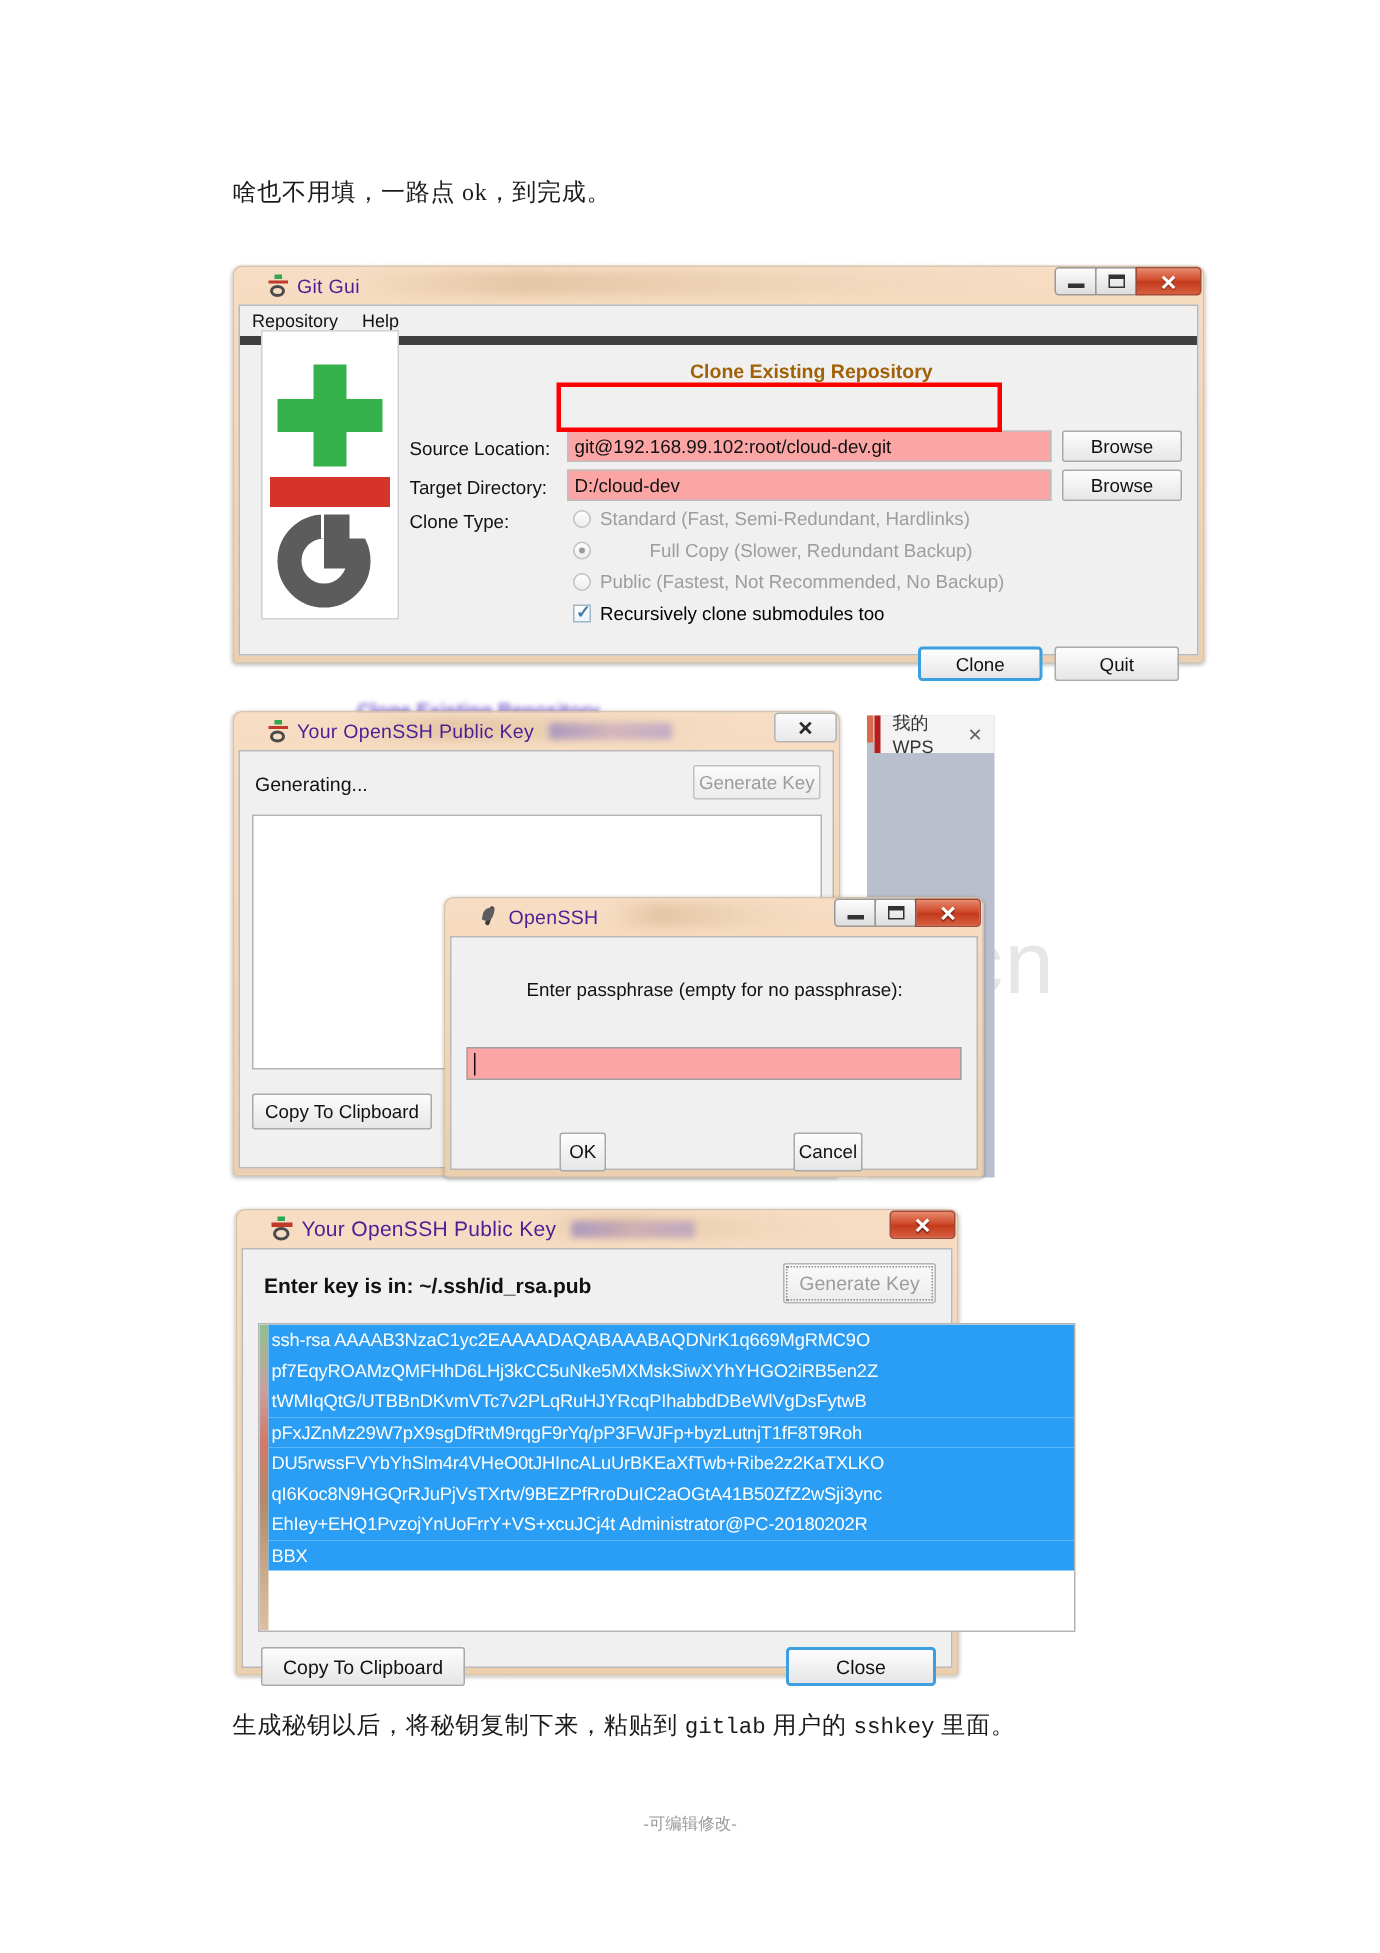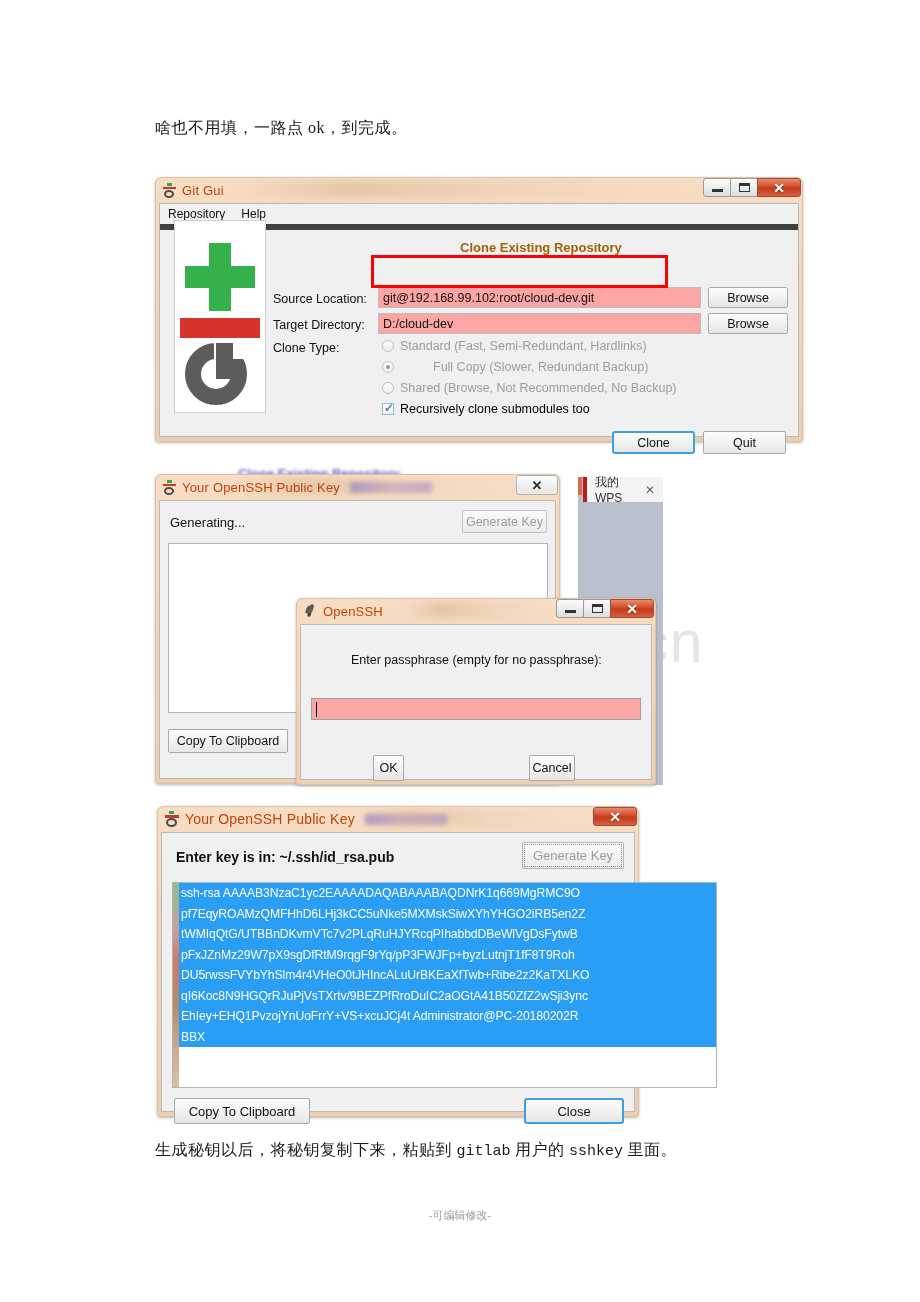--- a/index.html
+++ b/index.html
@@ -71,23 +71,23 @@
     background: linear-gradient(180deg,#f7ddc4 0%,#f4d6b8 40%,#eccfae 100%);
     border: 1px solid #d9c3a8;
     box-shadow: 0 1px 3px rgba(0,0,0,.28);
   }
   .titlebar {
     position: absolute;
     left: 0; right: 0; top: 0;
     height: 26px;
     display: flex;
     align-items: center;
-    padding-left: 8px;
+    padding-left: 24px;
     font-size: 12.5px;
-    color: #c2410c;
+    color: #4c1d95;
     z-index: 3;
     box-sizing: border-box;
   }
   .title-text { margin-left: 6px; font-size: 13px; letter-spacing: .2px; }
   .title-blur {
     margin-left: 10px;
     width: 82px; height: 11px;
     border-radius: 2px;
     background: linear-gradient(90deg, rgba(120,110,200,.55), rgba(185,150,190,.5), rgba(140,120,205,.45));
     filter: blur(2.2px);
@@ -382,21 +382,21 @@
     <div class="radio-row dis" style="left:222px; top:135px;">
       <span class="radio"></span>
       <span>Standard (Fast, Semi-Redundant, Hardlinks)</span>
     </div>
     <div class="radio-row dis" style="left:222px; top:156px;gap:33px;">
       <span class="radio on"></span>
       <span>Full Copy (Slower, Redundant Backup)</span>
     </div>
     <div class="radio-row dis" style="left:222px; top:177px;">
       <span class="radio"></span>
-      <span>Shared (Browse, Not Recommended, No Backup)</span>
+      <span>Public (Fastest, Not Recommended, No Backup)</span>
     </div>
     <div class="radio-row" style="left:222px; top:198px;">
       <span class="checkbox on"></span>
       <span>Recursively clone submodules too</span>
     </div>
 
     <div class="tk-btn focus" style="left:452px; top:227px; width:83px; height:23px;">Clone</div>
     <div class="tk-btn" style="left:543px; top:227px; width:83px; height:23px;">Quit</div>
   </div>
 </div>

